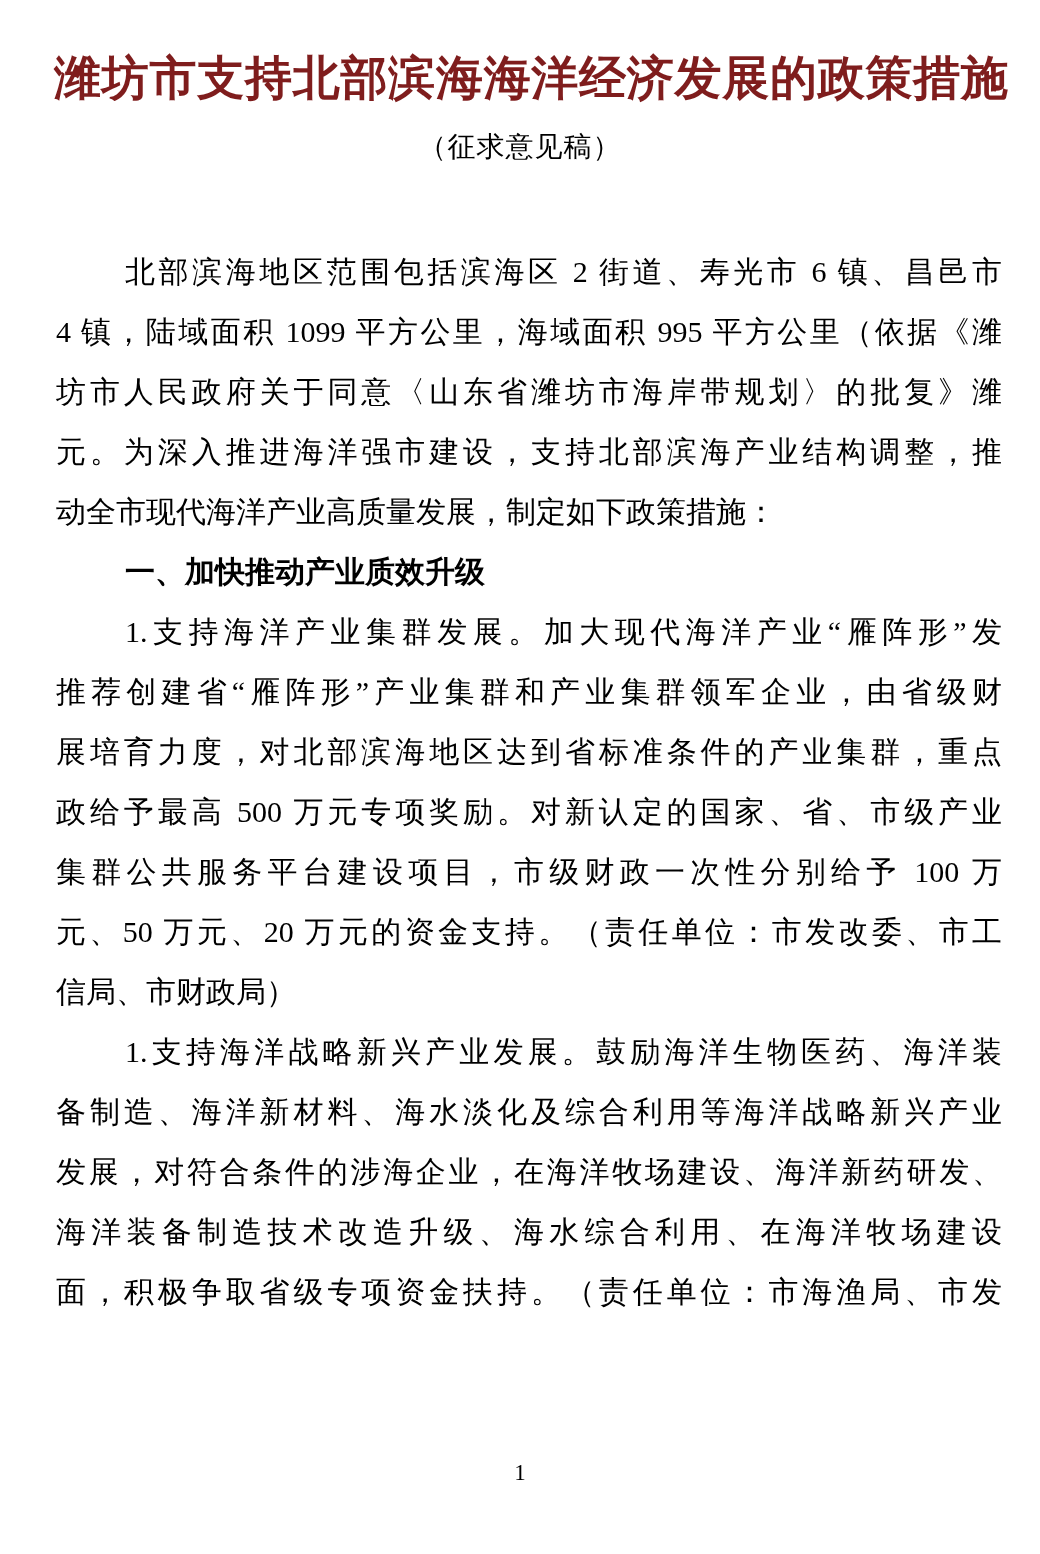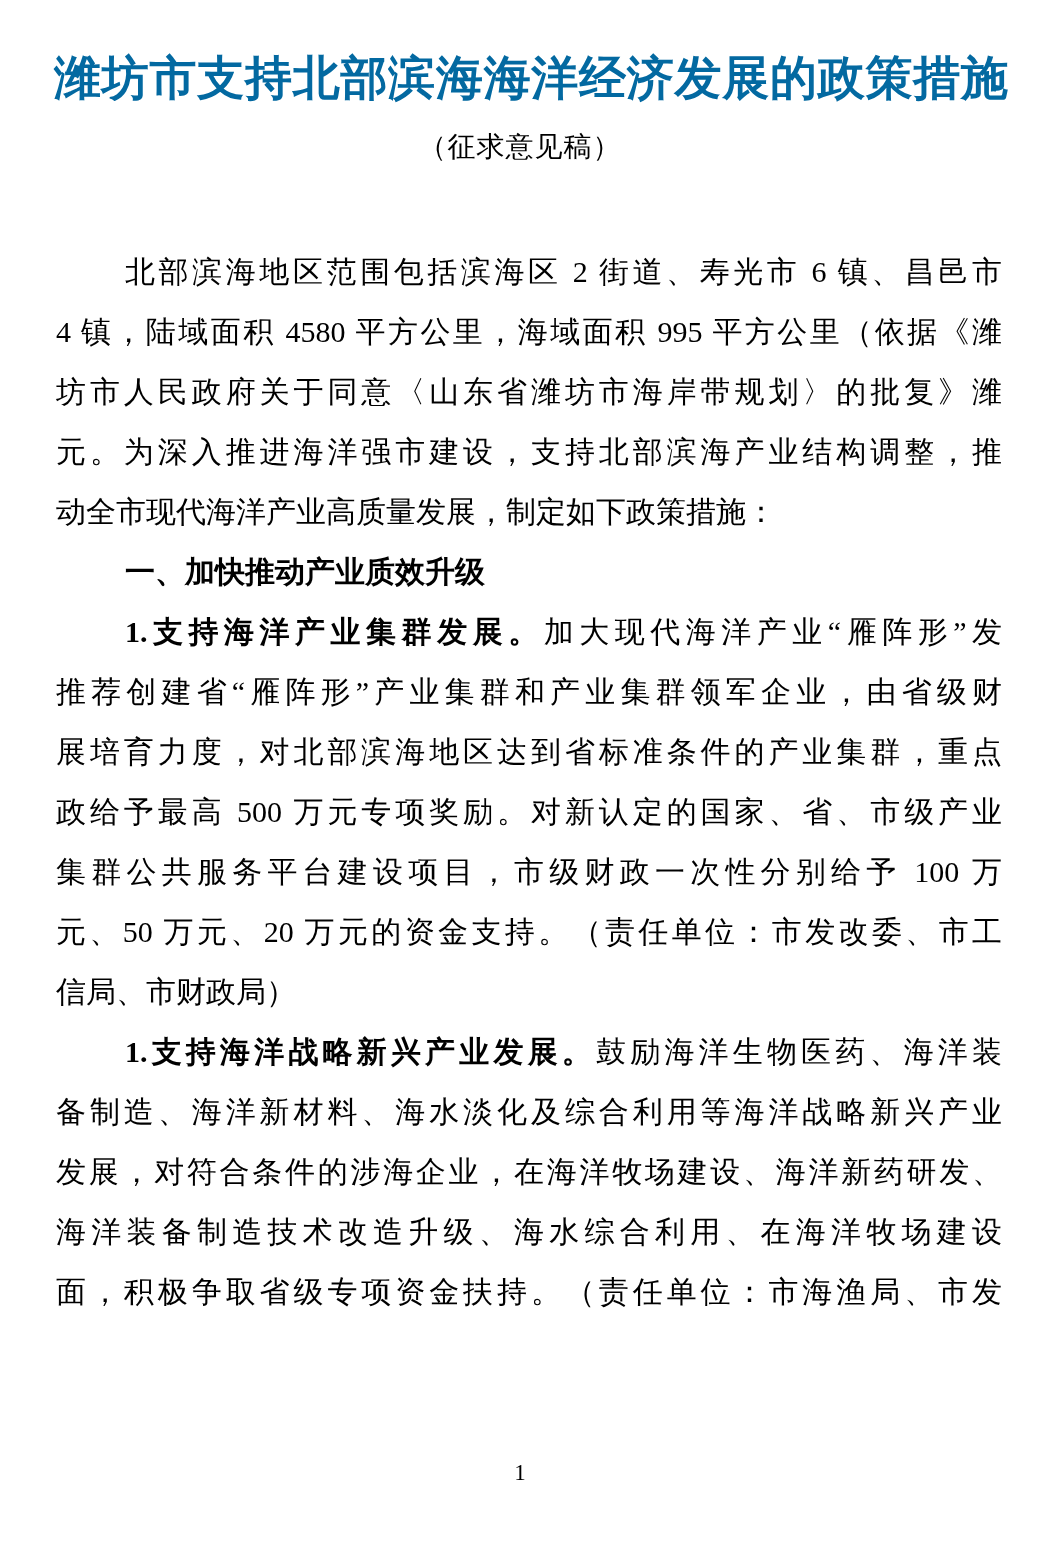--- a/index.html
+++ b/index.html
@@ -15,21 +15,21 @@
     background: #ffffff;
     overflow: hidden;
   }
   .doc-title {
     position: absolute; top: 46px; left: 54px; width: 954px;
     font-family: "Liberation Sans", sans-serif;
     font-weight: 900;
     font-size: 47px; line-height: 64px;
     text-align: justify; text-align-last: justify;
     white-space: nowrap;
-    color: #0369a1;
+    color: #7f1d1d;
   }
   .doc-subtitle {
     position: absolute; top: 128px; left: 0; width: 1040px;
     text-align: center;
     font-size: 28px; line-height: 38px;
     letter-spacing: 1px;
   }
   .body-text {
     position: absolute; top: 242px; left: 56px; width: 946px;
     font-size: 30px;
@@ -39,40 +39,40 @@
     text-align: justify; text-align-last: justify;
     overflow: visible;
   }
   .line.indent { text-indent: 69px; }
   .line.para-end { text-align-last: left; }
   .line.heading {
     font-family: "Liberation Sans", sans-serif;
     font-weight: bold;
     text-align-last: left;
   }
-  .lead { font-weight: bold; }
+  .lead { font-weight: normal; }
   .page-number {
     position: absolute; top: 1458px; left: 0; width: 1040px;
     text-align: center;
     font-size: 23px; line-height: 30px;
   }
 </style>
 </head>
 <body>
 
 <div class="page">
 
   <div class="doc-title">潍坊市支持北部滨海海洋经济发展的政策措施</div>
 
   <div class="doc-subtitle">（征求意见稿）</div>
 
   <div class="body-text">
 
     <div class="line indent">北部滨海地区范围包括滨海区 2 街道、寿光市 6 镇、昌邑市</div>
-    <div class="line">4 镇，陆域面积 4580 平方公里，海域面积 995 平方公里（依据《潍</div>
+    <div class="line">4 镇，陆域面积 1099 平方公里，海域面积 995 平方公里（依据《潍</div>
     <div class="line">坊市人民政府关于同意〈山东省潍坊市海岸带规划〉的批复》潍</div>
     <div class="line">元。为深入推进海洋强市建设，支持北部滨海产业结构调整，推</div>
     <div class="line para-end">动全市现代海洋产业高质量发展，制定如下政策措施：</div>
 
     <div class="line heading indent">一、加快推动产业质效升级</div>
 
     <div class="line indent"><span class="lead">1.支持海洋产业集群发展。</span><span>加大现代海洋产业“雁阵形”发</span></div>
     <div class="line">推荐创建省“雁阵形”产业集群和产业集群领军企业，由省级财</div>
     <div class="line">展培育力度，对北部滨海地区达到省标准条件的产业集群，重点</div>
     <div class="line">政给予最高 500 万元专项奖励。对新认定的国家、省、市级产业</div>

